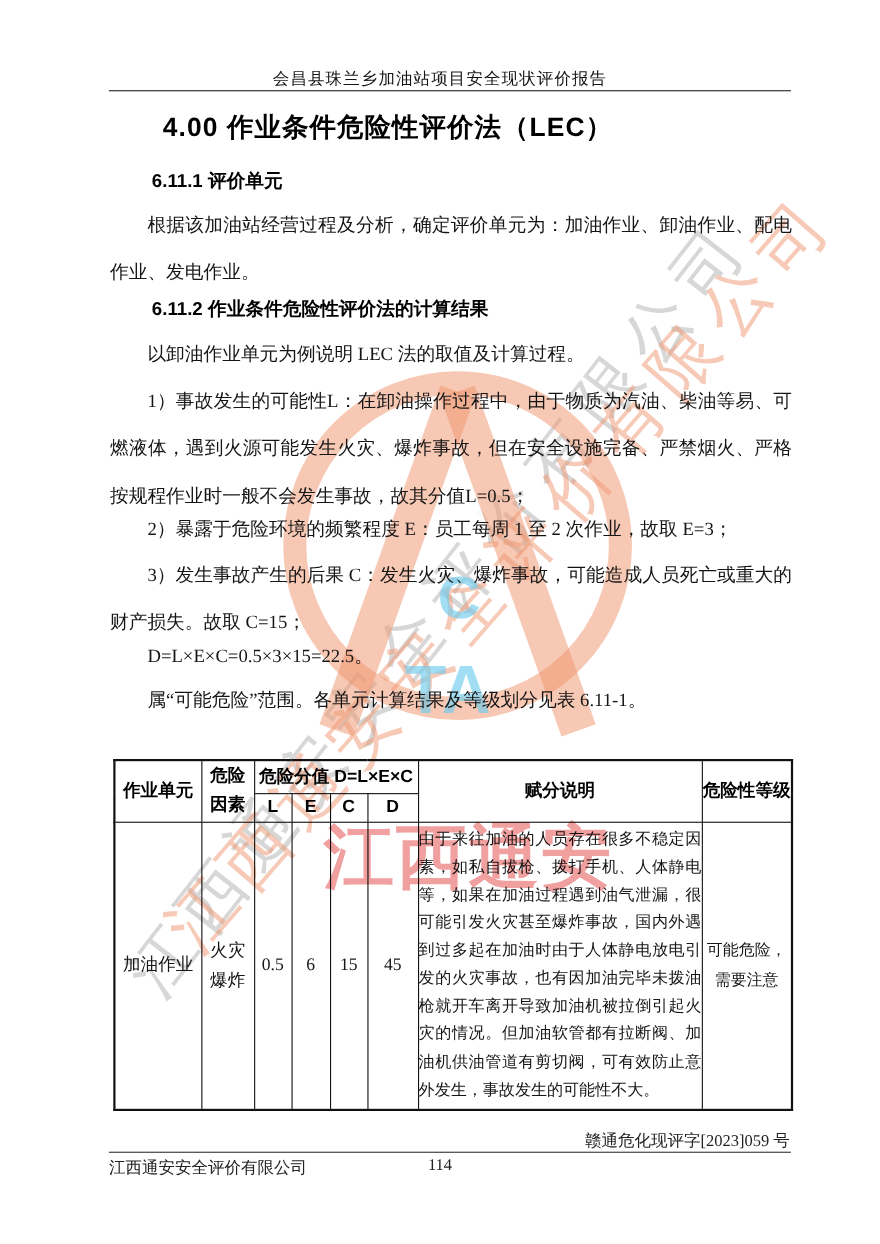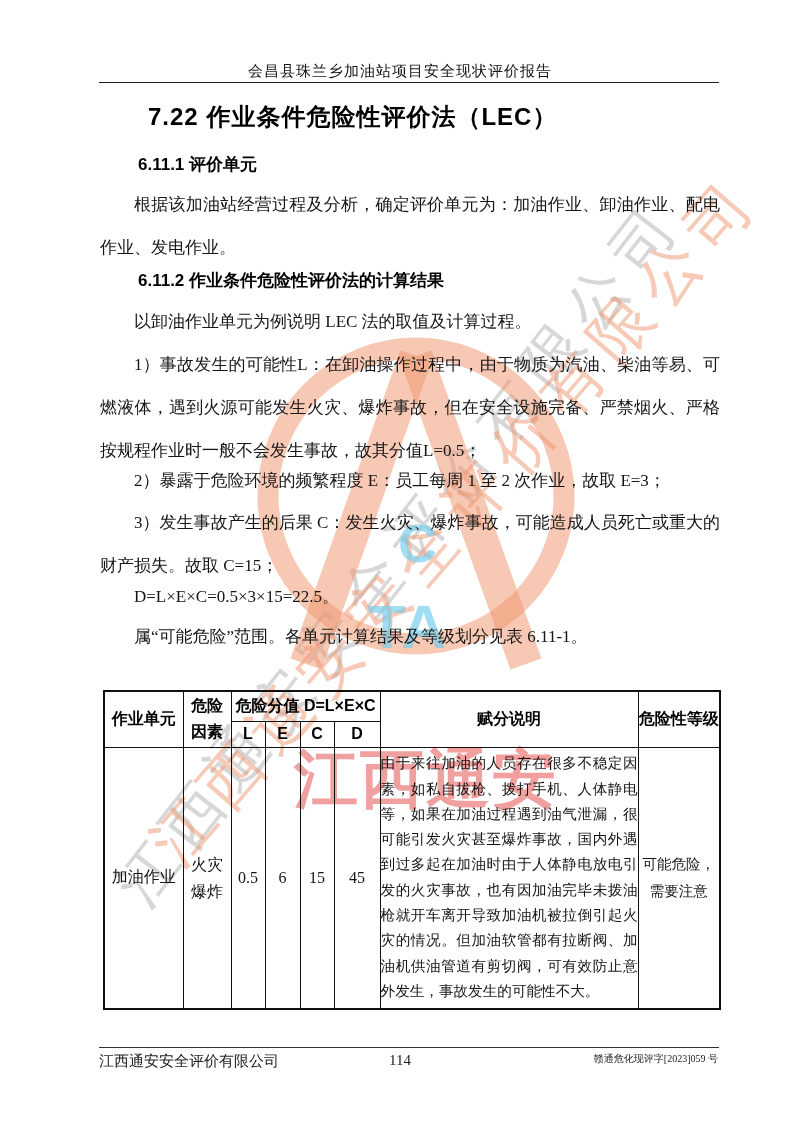--- a/index.html
+++ b/index.html
@@ -7,21 +7,21 @@
     position:relative;width:800px;height:1131px;margin:0 auto;background:#ffffff;
     font-family:"Liberation Serif","DejaVu Serif",serif;color:#111;overflow:hidden;
   }
   
   .doc-header{position:absolute;top:62px;left:0;width:100%;text-align:center;
     font-size:15px;letter-spacing:1px;color:#151515;}
   .header-rule{position:absolute;top:82px;left:99px;width:620px;border-top:1.6px solid #222;}
   .footer-rule{position:absolute;top:1047px;left:99px;width:620px;border-top:1.2px solid #333;}
   .footer-left{position:absolute;top:1052px;left:99px;font-size:15px;color:#222;}
   .footer-center{position:absolute;top:1052px;left:0;width:100%;text-align:center;font-size:15px;color:#222;}
-  .footer-right{position:absolute;top:1052px;right:82px;font-size:10px;color:#222;text-align:center;}
+  .footer-right{position:absolute;top:1028px;right:82px;font-size:15px;color:#222;text-align:center;}
   
   .content{position:absolute;left:0;top:0;width:800px;height:955px;z-index:4;}
   .h-main{position:absolute;top:100px;left:148px;font-family:"Liberation Sans","DejaVu Sans",sans-serif;
     font-size:24px;font-weight:bold;letter-spacing:1px;line-height:34px;color:#000;}
   .h-sub{position:absolute;left:138px;font-family:"Liberation Sans","DejaVu Sans",sans-serif;
     font-size:17px;font-weight:bold;line-height:26px;color:#000;}
   .para{position:absolute;left:100px;width:620px;font-size:17px;line-height:43px;
     text-align:justify;text-indent:2em;color:#151515;}
   .table-caption{position:absolute;top:656px;left:100px;width:620px;text-align:center;
     font-family:"Liberation Sans","DejaVu Sans",sans-serif;font-size:15.5px;font-weight:bold;line-height:22px;color:#000;}
@@ -71,21 +71,21 @@
       <text x="150" y="232" font-family="Liberation Sans, DejaVu Sans, sans-serif" font-size="54" font-weight="bold" fill="rgba(110,205,238,0.65)">C</text>
       <text x="120" y="318" font-family="Liberation Sans, DejaVu Sans, sans-serif" font-size="62" font-weight="bold" fill="rgba(110,205,238,0.65)">TA</text>
     </svg>
   </div>
 
   <div class="content">
 
     <div class="doc-header">会昌县珠兰乡加油站项目安全现状评价报告</div>
     <div class="header-rule"></div>
 
-    <div class="h-main">7.22 作业条件危险性评价法（LEC）</div>
+    <div class="h-main">4.00 作业条件危险性评价法（LEC）</div>
 
     <div class="h-sub" style="top:152px">6.11.1 评价单元</div>
 
     <div class="para" style="top:183px">根据该加油站经营过程及分析，确定评价单元为：加油作业、卸油作业、配电作业、发电作业。</div>
 
     <div class="h-sub" style="top:268px">6.11.2 作业条件危险性评价法的计算结果</div>
 
     <div class="para" style="top:300px">以卸油作业单元为例说明 LEC 法的取值及计算过程。</div>
 
     <div class="para" style="top:343px">1）事故发生的可能性L：在卸油操作过程中，由于物质为汽油、柴油等易、可燃液体，遇到火源可能发生火灾、爆炸事故，但在安全设施完备、严禁烟火、严格按规程作业时一般不会发生事故，故其分值L=0.5；</div>

